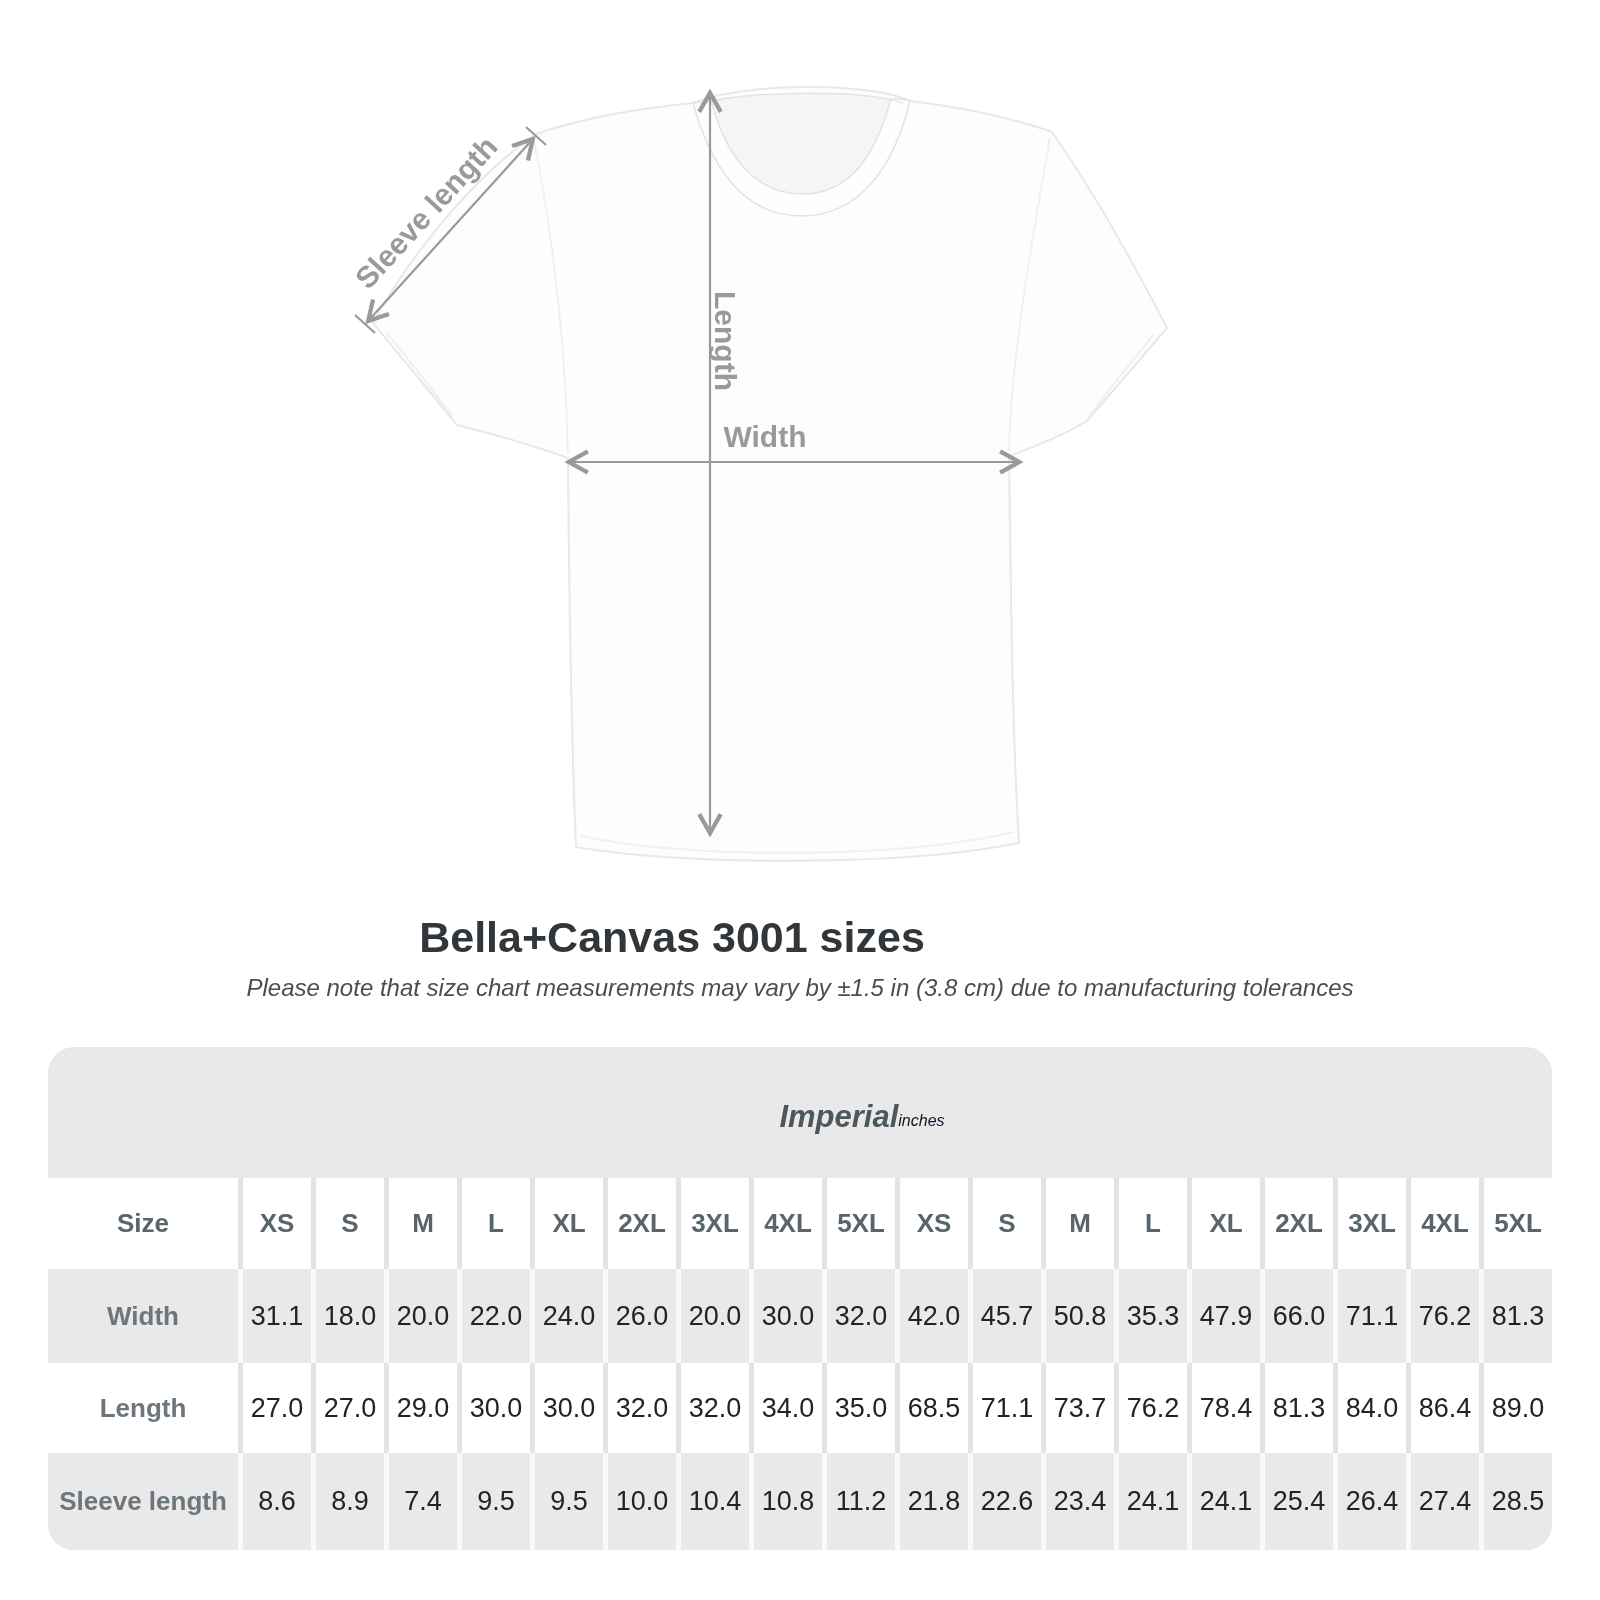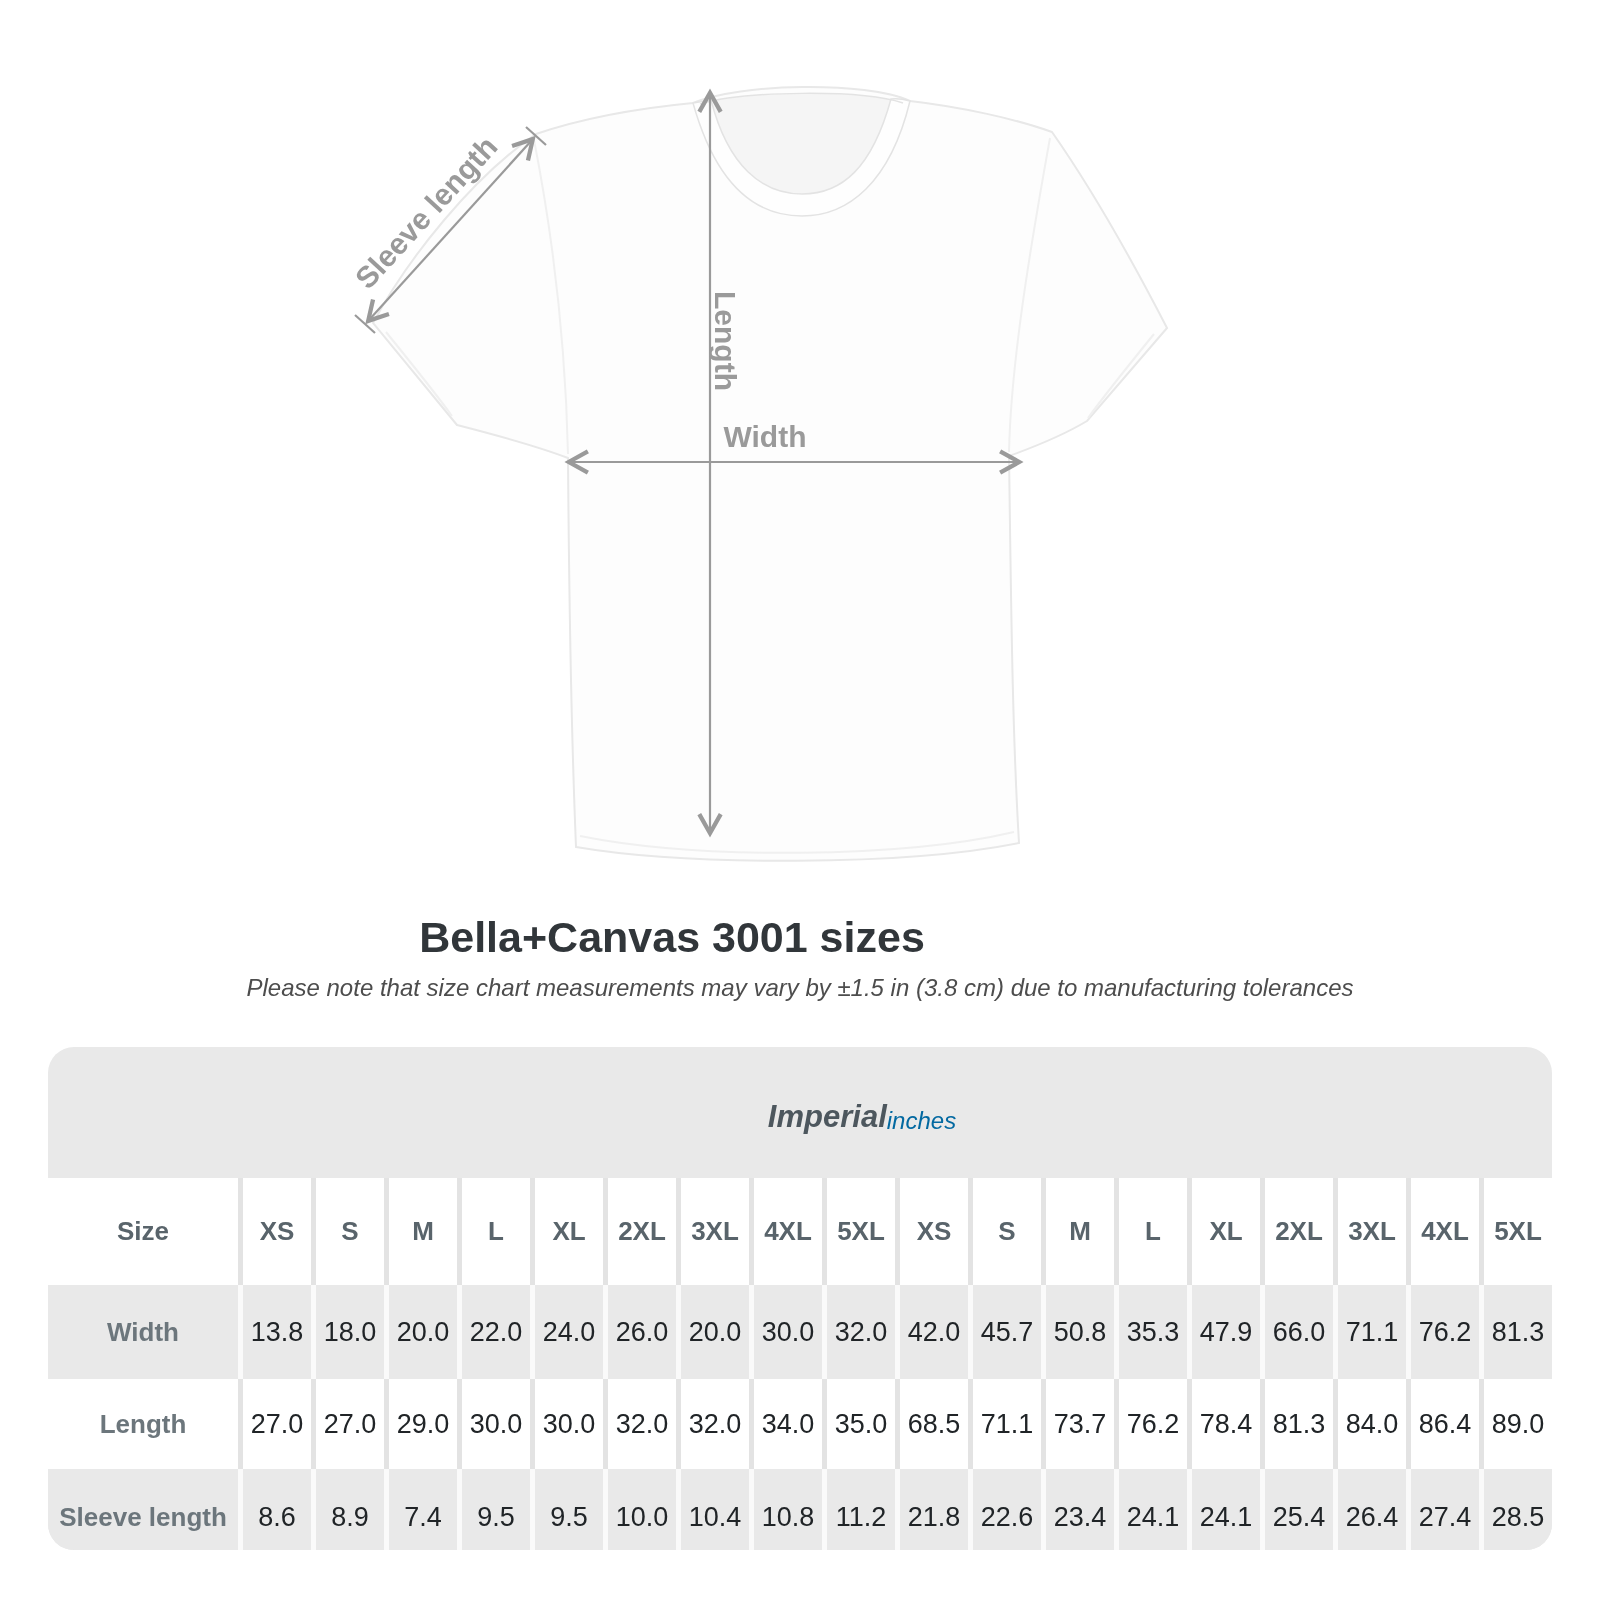--- a/index.html
+++ b/index.html
@@ -30,34 +30,34 @@
     overflow: hidden;
   }
   .units { display: flex; height: 131px; }
   .unit-group {
     flex: 1; display: flex; 
     align-items: center; justify-content: center; padding-top: 8px;
   }
   .unit-group.imperial { transform: translateX(62px); }
   .unit-group.metric   { transform: translateX(8px); }
   .unit-label { font-size: 31px; font-weight: bold; font-style: italic; color: #4d575e; }
-  .unit-sub   { font-size: 24px; font-style: italic; color: #0369a1; margin-top: 9px; }
+  .unit-sub   { font-size: 16px; font-style: italic; color: #0f172a; margin-top: 9px; }
   .trow { display: grid; grid-template-columns: 190px repeat(18, 1fr); }
   .trow.white { --sep: #e3e3e3; }
   .trow.gray  { --sep: #fafafa; }
   .trow.white .cell { background: #ffffff; }
   .trow.gray  .cell { background: #e9e9e9; }
   .cell {
     display: flex; align-items: center; justify-content: center;
     font-size: 27px; color: #202427;
   }
   .cell + .cell { border-left: 5px solid var(--sep); }
   .label-cell { font-weight: bold; font-size: 26px; color: #6c767c; }
   .trow.header .cell { font-weight: bold; font-size: 26px; color: #59646b; }
-  .r0 { height: 107px; }
+  .r0 { height: 91px; }
   .r1 { height: 94px; }
   .r2 { height: 90px; }
   .r3 { height: 97px; }
 </style>
 </head>
 <body>
 
 <svg class="figure" width="1600" height="890" viewBox="0 0 1600 890" xmlns="http://www.w3.org/2000/svg">
   <defs>
     <marker id="ah" viewBox="0 0 12 12" refX="9.5" refY="6" markerWidth="13" markerHeight="13" orient="auto-start-reverse">
@@ -137,21 +137,21 @@
         <div class="cell">M</div>
         <div class="cell">L</div>
         <div class="cell">XL</div>
         <div class="cell">2XL</div>
         <div class="cell">3XL</div>
         <div class="cell">4XL</div>
         <div class="cell">5XL</div>
       </div>
       <div class="trow gray r1">
         <div class="cell label-cell">Width</div>
-        <div class="cell">13.8</div>
+        <div class="cell">31.1</div>
         <div class="cell">18.0</div>
         <div class="cell">20.0</div>
         <div class="cell">22.0</div>
         <div class="cell">24.0</div>
         <div class="cell">26.0</div>
         <div class="cell">20.0</div>
         <div class="cell">30.0</div>
         <div class="cell">32.0</div>
         <div class="cell">42.0</div>
         <div class="cell">45.7</div>

